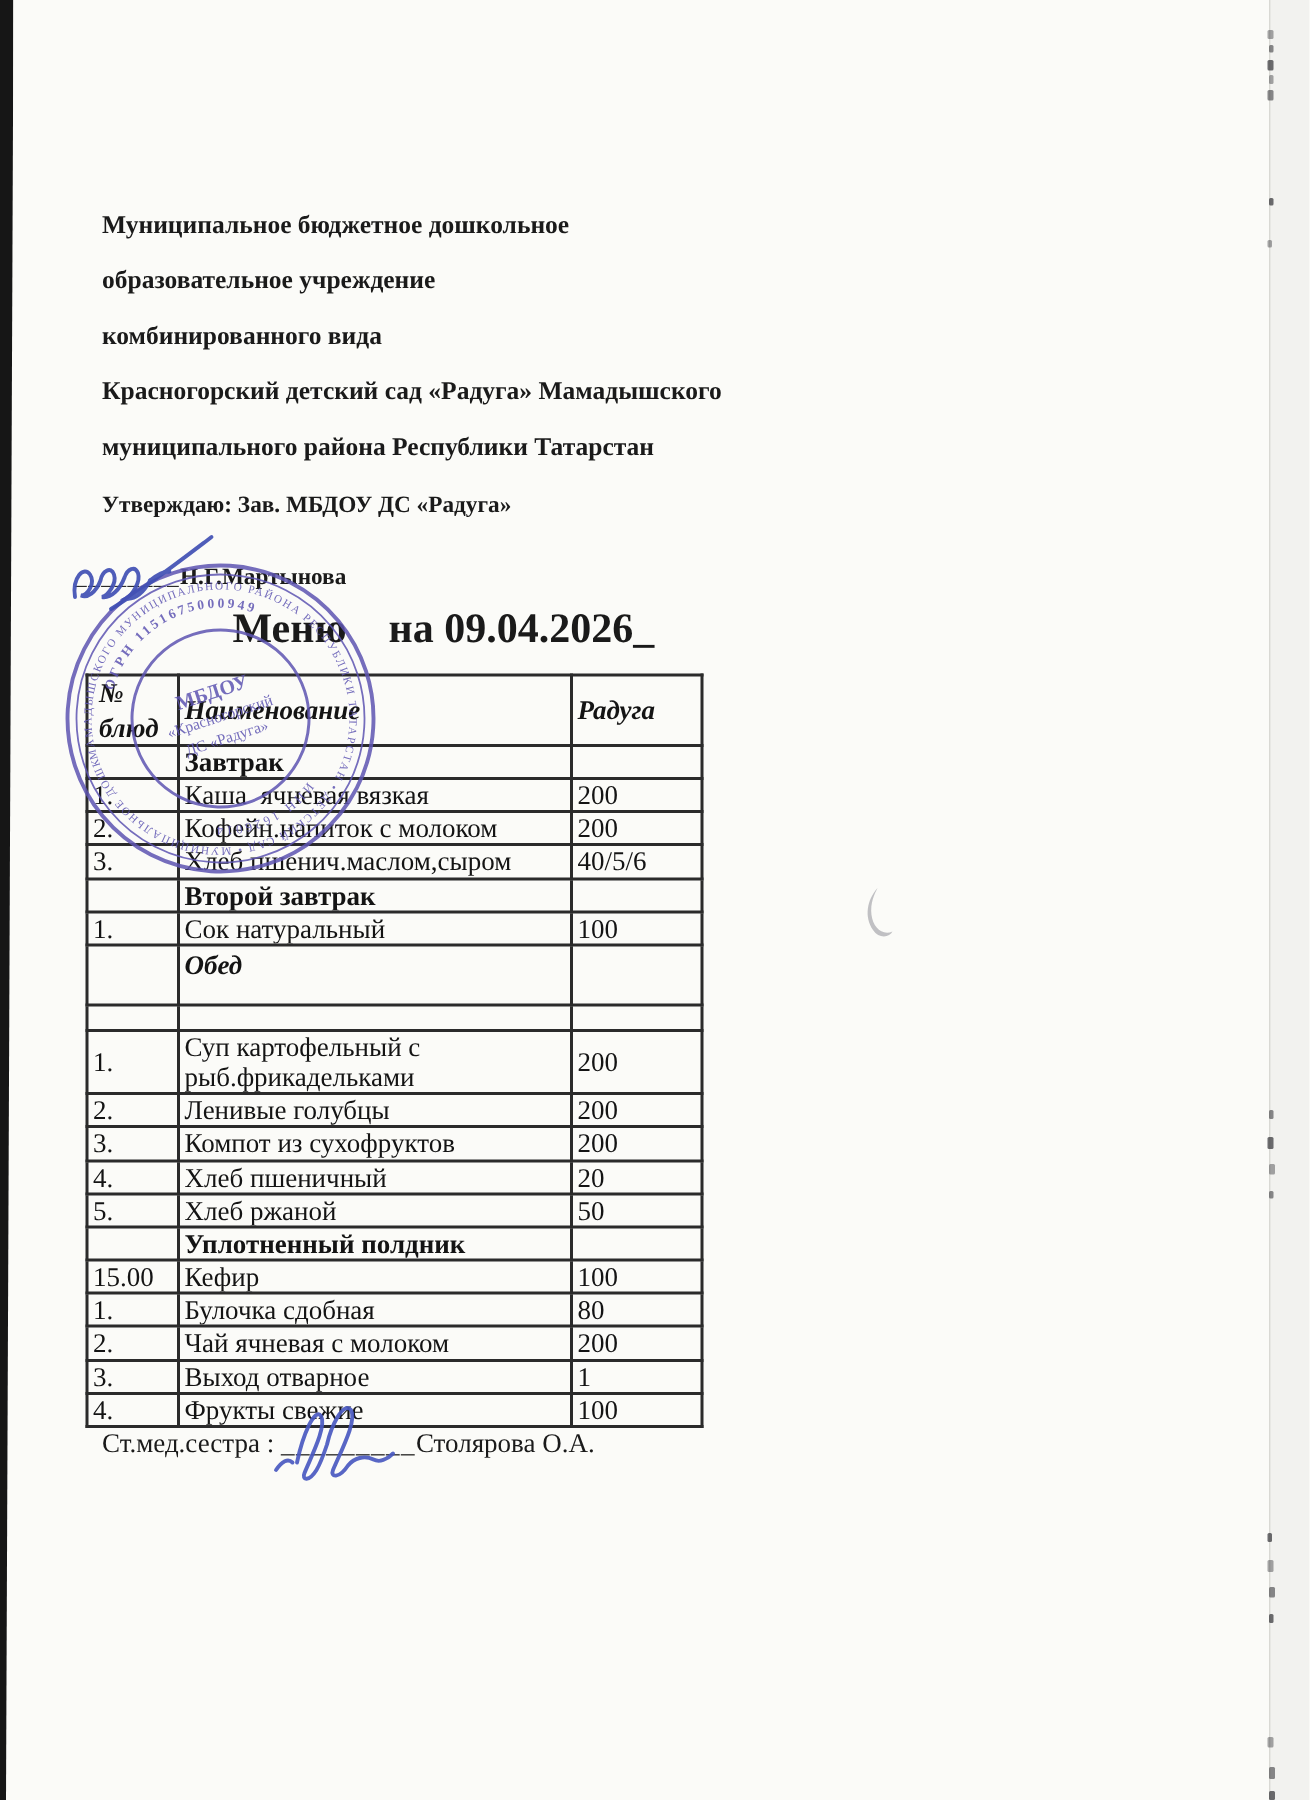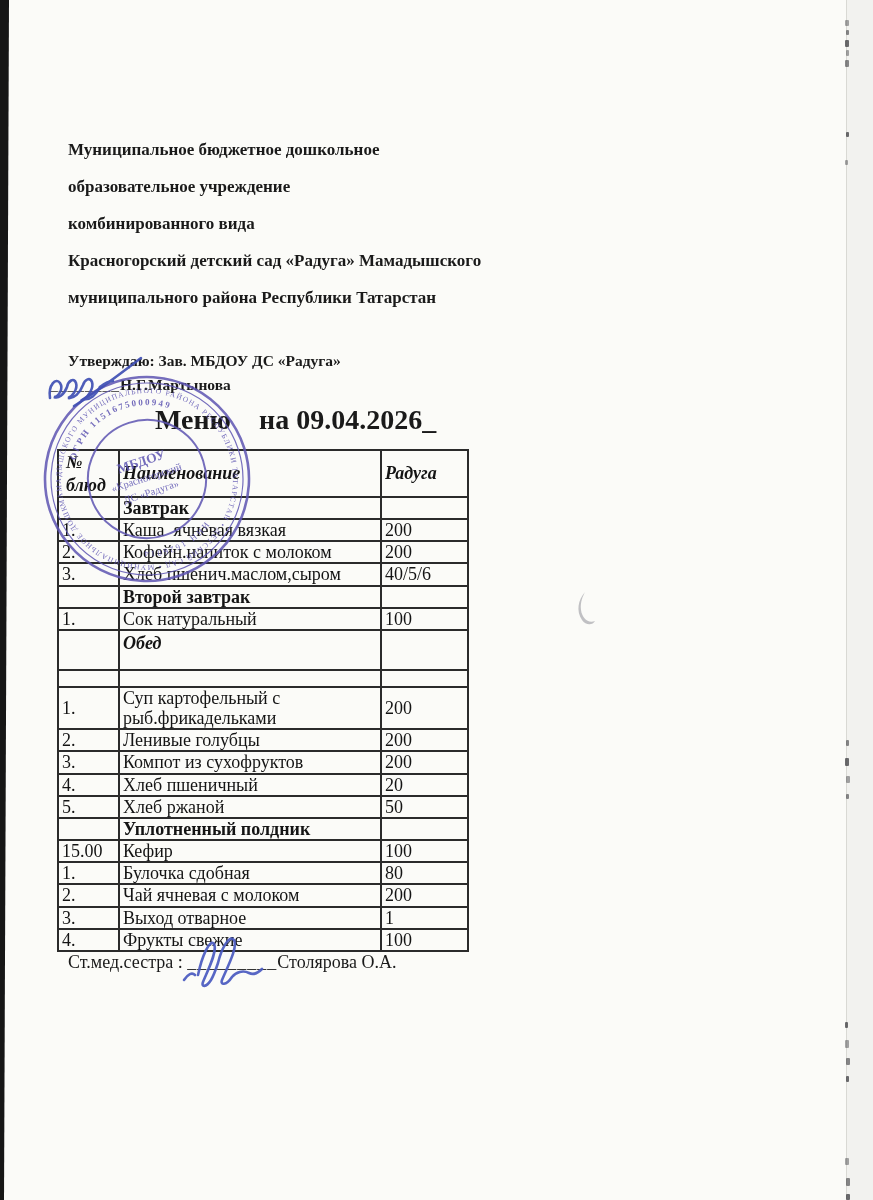--- a/index.html
+++ b/index.html
@@ -14,21 +14,21 @@
   .left-strip{
     left:0;top:0;width:9px;height:1200px;background:#161616;
     clip-path:polygon(0 0,9px 0,4px 100%,0 100%);
     z-index:6;
   }
   .right-shade{right:0;top:0;width:26px;height:1200px;background:#f2f2ef;z-index:0;}
   .right-line{left:846px;top:0;width:1px;height:1200px;background:#d9d9d4;z-index:1;}
   .edge-mark{position:absolute;background:#3c3c40;border-radius:1px;z-index:2;}
   
   .org-header{left:68px;top:131px;font-size:17px;font-weight:700;line-height:37px;z-index:2;}
-  .approval-line{left:68px;top:352px;font-size:15.5px;font-weight:700;z-index:2;}
+  .approval-line{left:68px;top:328px;font-size:15.5px;font-weight:700;z-index:2;}
   .signer-line{left:50px;top:376px;font-size:15.5px;font-weight:700;z-index:2;}
   .signer-line .uscore{font-weight:400;color:#2a2a2a;letter-spacing:1px;}
   .menu-title{left:155px;top:404px;font-size:28px;font-weight:700;white-space:pre;z-index:2;}
   
   .menu-table-wrap{left:57px;top:449px;z-index:1;}
   table.menu-table{border-collapse:collapse;table-layout:fixed;width:410px;font-size:18px;color:#141414;}
   .menu-table td,.menu-table th{
     border:2px solid #2b2b2b;padding:0 3px;text-align:left;
     vertical-align:middle;line-height:1.12;overflow:hidden;font-weight:400;
   }

